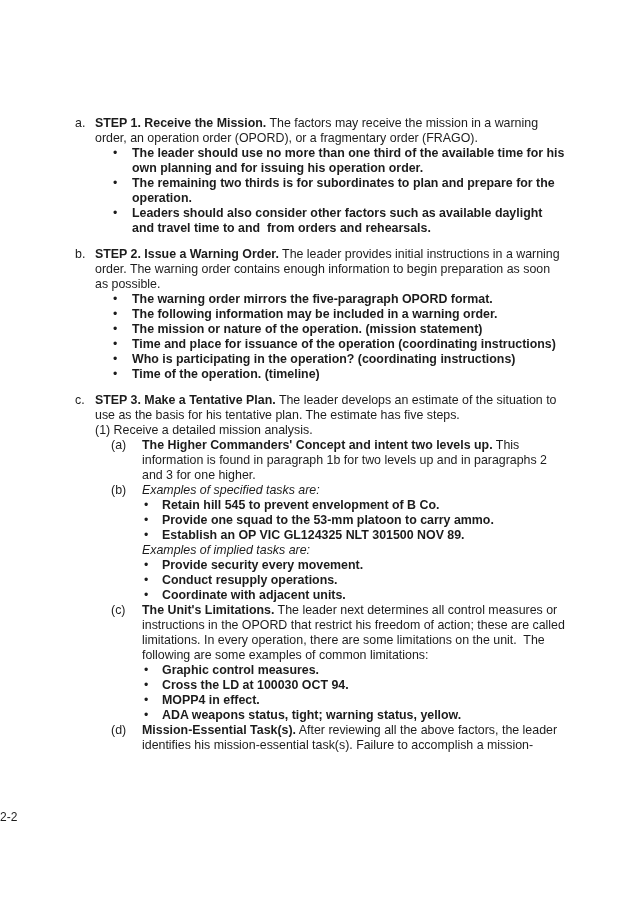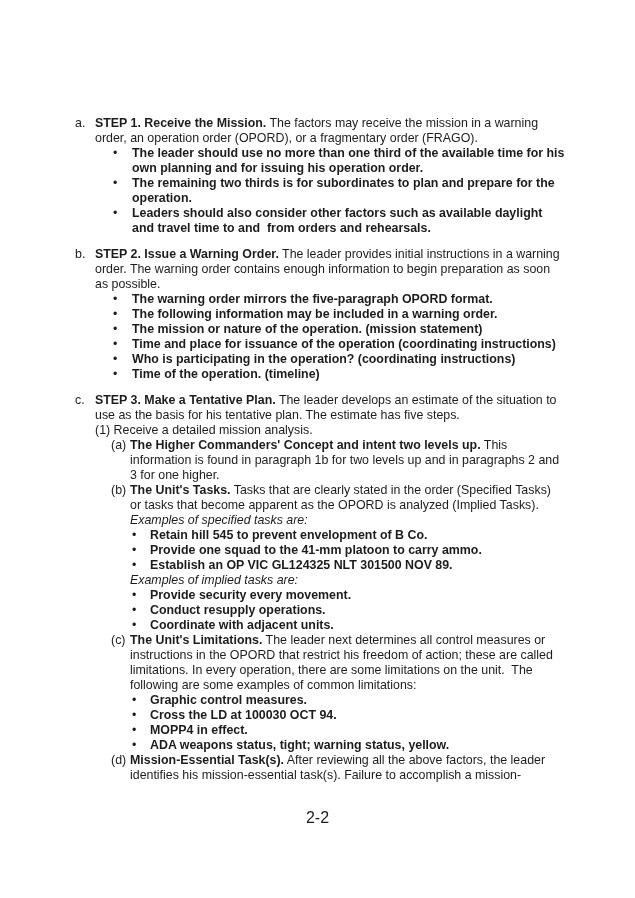--- a/index.html
+++ b/index.html
@@ -29,30 +29,29 @@
   b { font-weight: bold; }
   .bullet-list .brow { display: flex; }
   .bullet-list:not(.sub) .brow { padding-left: 18px; }
   .bullet-list:not(.sub) .bmark { width: 19px; flex: none; }
   .bullet-list.sub .brow { padding-left: 2px; }
   .bullet-list.sub .bmark { width: 18px; flex: none; }
   .btext { flex: 1; min-width: 0; white-space: pre-wrap; font-weight: bold; }
   .numbered { white-space: pre-wrap; }
   .lettered { display: flex; padding-left: 16px; }
   .llabel { width: 19px; flex: none; }
-  .lcontent { flex: 1; min-width: 0; }
+  .lcontent { flex: 1; min-width: 0; margin-left: 12px; }
   .plain-line { white-space: pre-wrap; font-style: italic; }
   .footer {
     position: absolute;
     left: 0;
     right: 0;
     top: 810px;
-    text-align: center;
     font-family: "Liberation Sans", sans-serif;
-    font-size: 16px;
+    font-size: 12px;
     color: #1c1c1c;
   }
 </style>
 </head>
 <body>
 
 <div class="page">
   <div class="doc-body">
       <div class="section">
         <div class="slabel">a.</div>
@@ -113,30 +112,29 @@
           <div class="numbered"><span>(1)</span> <span>Receive a detailed mission analysis.</span></div>
           <div class="lettered">
             <span class="llabel">(a)</span>
             <div class="lcontent">
               <p class="para"><b>The Higher Commanders' Concept and intent two levels up.</b> <span>This information is found in paragraph 1b for two levels up and in paragraphs 2 and 3 for one higher.</span></p>
             </div>
           </div>
           <div class="lettered">
             <span class="llabel">(b)</span>
             <div class="lcontent">
-              <p class="para"><b>The Unit's Tasks.</b> <span>Tasks that are clearly stated in the order (Specified Tasks) or tasks that become apparent as the OPORD is analyzed (Implied Tasks).</span></p>
               <div class="plain-line">Examples of specified tasks are:</div>
               <div class="bullet-list sub">
                 <div class="brow">
                   <span class="bmark">•</span>
                   <span class="btext">Retain hill 545 to prevent envelopment of B Co.</span>
                 </div>
                 <div class="brow">
                   <span class="bmark">•</span>
-                  <span class="btext">Provide one squad to the 41-mm platoon to carry ammo.</span>
+                  <span class="btext">Provide one squad to the 53-mm platoon to carry ammo.</span>
                 </div>
                 <div class="brow">
                   <span class="bmark">•</span>
                   <span class="btext">Establish an OP VIC GL124325 NLT 301500 NOV 89.</span>
                 </div>
               </div>
               <div class="plain-line">Examples of implied tasks are:</div>
               <div class="bullet-list sub">
                 <div class="brow">
                   <span class="bmark">•</span>

